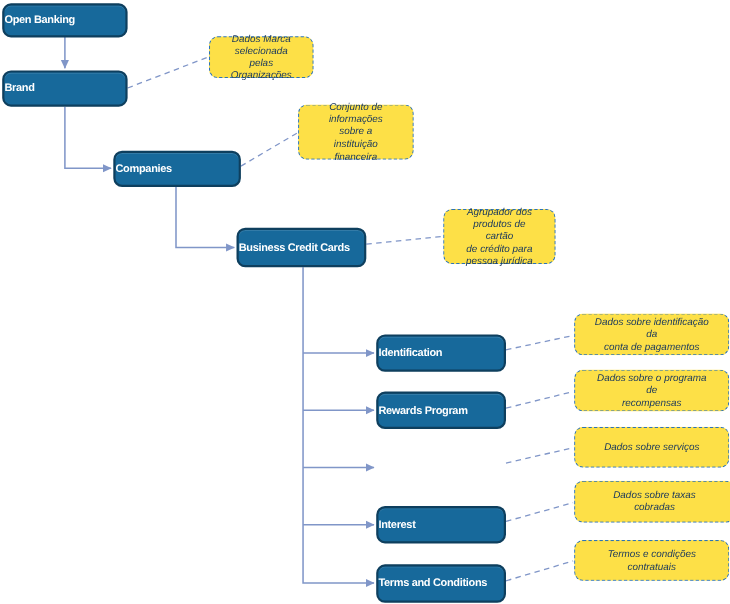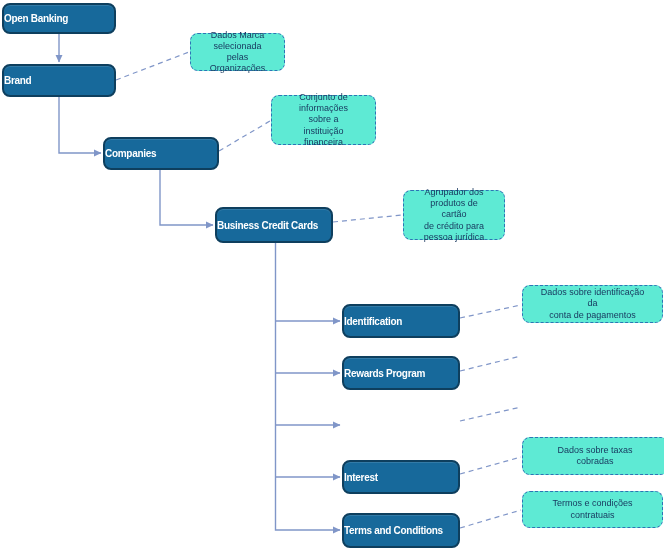--- a/index.html
+++ b/index.html
@@ -19,25 +19,25 @@
     border-radius:8px;
     display:flex;align-items:center;justify-content:flex-start;
     box-shadow:inset 0 1px 0 rgba(255,255,255,.12);
   }
   .node-label{
     color:var(--node-text,#FFFFFF);
     font-weight:bold;font-size:10px;letter-spacing:-0.3px;white-space:nowrap;
   }
   .note{
     position:absolute;box-sizing:border-box;z-index:2;
-    background:#5eead4;
+    background:#fde047;
     border:1px dashed var(--note-border,#2E74B5);
     border-radius:8px;
     display:flex;align-items:center;justify-content:center;
-    text-align:center;padding:2px 15px;
+    text-align:center;padding:2px 15px;font-style:italic;
   }
   .note-text{
     color:var(--note-text,#17365D);
     font-size:9px;line-height:1.25;white-space:pre-line;
   }
 </style>
 </head>
 <body>
 
 <div class="canvas">
@@ -121,21 +121,28 @@
 produtos de cartão
 de crédito para
 pessoa jurídica</span>
   </div>
 
   <div class="note" style="left:522px;top:285px;width:141px;height:38px">
     <span class="note-text">Dados sobre identificação da
 conta de pagamentos</span>
   </div>
 
+  <div class="note" style="left:522px;top:336px;width:141px;height:38px">
+    <span class="note-text">Dados sobre o programa de
+recompensas</span>
+  </div>
 
+  <div class="note" style="left:522px;top:388px;width:141px;height:37px">
+    <span class="note-text">Dados sobre serviços</span>
+  </div>
 
   <div class="note" style="left:522px;top:437px;width:146px;height:38px">
     <span class="note-text">Dados sobre taxas cobradas</span>
   </div>
 
   <div class="note" style="left:522px;top:491px;width:141px;height:37px">
     <span class="note-text">Termos e condições
 contratuais</span>
   </div>
 

